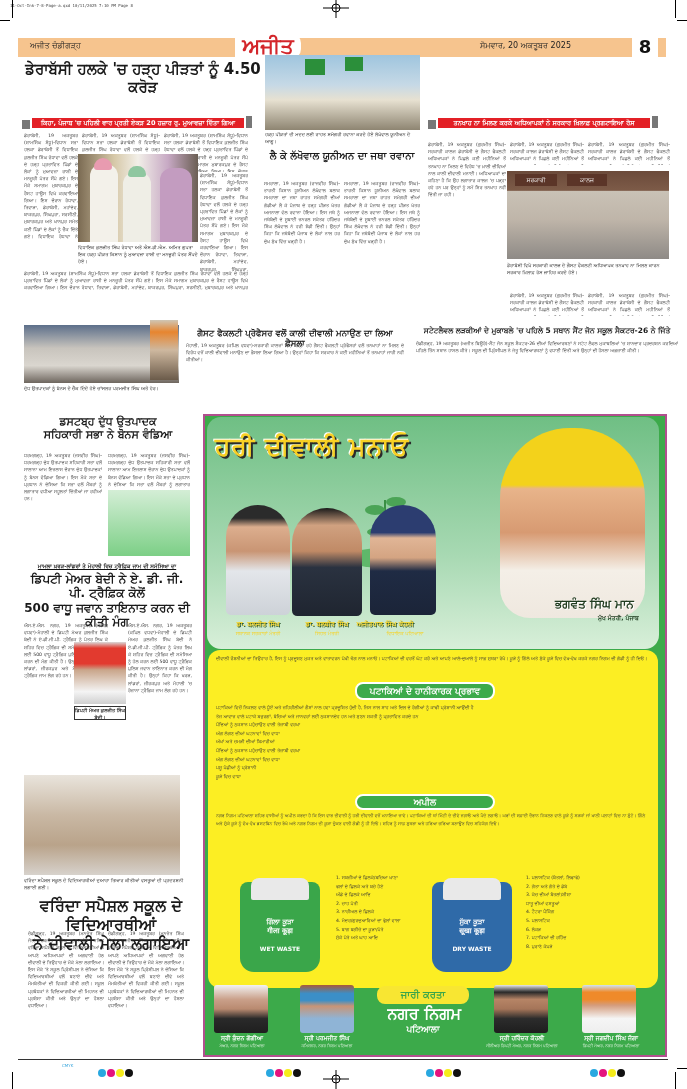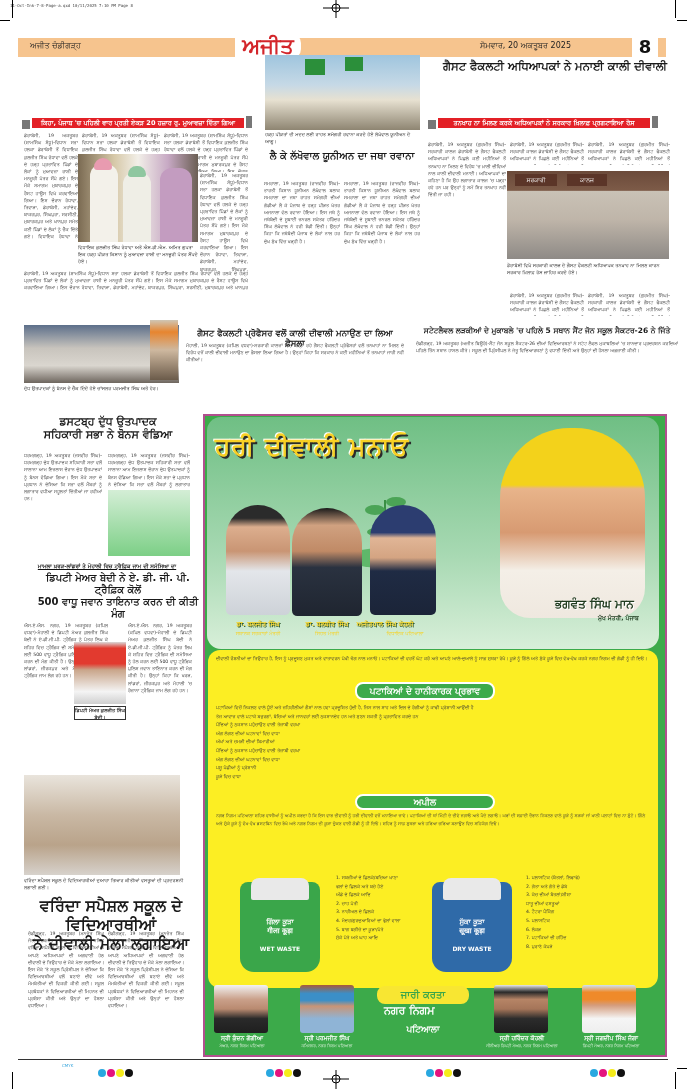--- a/index.html
+++ b/index.html
@@ -56,20 +56,21 @@
     </svg>
 </div>
 
 <div class="abs hbar"></div>
 <div class="abs hleft">ਅਜੀਤ ਚੰਡੀਗੜ੍ਹ</div>
 <div class="abs hlogo">ਅਜੀਤ</div>
 <div class="abs hdate">ਸੋਮਵਾਰ, 20 ਅਕਤੂਬਰ 2025</div>
 <div class="abs hpage">8</div>
 
 <div class="abs headline" style="left:18px;top:60px;width:250px;font-size:15px">
+  <div>ਡੇਰਾਬੱਸੀ ਹਲਕੇ 'ਚ ਹੜ੍ਹ ਪੀੜਤਾਂ ਨੂੰ 4.50 ਕਰੋੜ</div>
 </div>
 <div class="abs greybox" style="left:22px;top:120px;width:8px;height:9px"></div>
 <div class="abs redbar" style="left:32px;top:118px;width:212px">ਕਿਹਾ, ਪੰਜਾਬ 'ਚ ਪਹਿਲੀ ਵਾਰ ਪ੍ਰਤੀ ਏਕੜ 20 ਹਜ਼ਾਰ ਰੁ. ਮੁਆਵਜ਼ਾ ਦਿੱਤਾ ਗਿਆ</div>
 <div class="abs greybox" style="left:246px;top:116px;width:6px;height:12px"></div>
 <div class="abs col" style="left:24px;top:132px;width:54px;height:108px">ਡੇਰਾਬੱਸੀ, 19 ਅਕਤੂਬਰ (ਸ਼ਾਮਸਿੰਘ ਸੰਧੂ)-ਵਿਧਾਨ ਸਭਾ ਹਲਕਾ ਡੇਰਾਬੱਸੀ ਤੋਂ ਵਿਧਾਇਕ ਕੁਲਜੀਤ ਸਿੰਘ ਰੰਧਾਵਾ ਵਲੋਂ ਹਲਕੇ ਦੇ ਹੜ੍ਹ ਪ੍ਰਭਾਵਿਤ ਪਿੰਡਾਂ ਦੇ ਲੋਕਾਂ ਨੂੰ ਮੁਆਵਜ਼ਾ ਰਾਸ਼ੀ ਦੇ ਮਨਜ਼ੂਰੀ ਪੱਤਰ ਸੌਂਪੇ ਗਏ। ਇਸ ਮੌਕੇ ਸਮਾਗਮ ਮੁਬਾਰਕਪੁਰ ਦੇ ਰੈਸਟ ਹਾਊਸ ਵਿਖੇ ਕਰਵਾਇਆ ਗਿਆ। ਇਸ ਦੌਰਾਨ ਰੰਧਾਵਾ, ਤਿਵਾੜਾ, ਡੇਰਾਬੱਸੀ, ਮਹਾਂਦੇਵ, ਬਾਕਰਪੁਰ, ਸਿੰਘਪੁਰਾ, ਸਰਸੀਣੀ, ਮੁਬਾਰਕਪੁਰ ਅਤੇ ਖਾਨਪੁਰ ਸਮੇਤ ਕਈ ਪਿੰਡਾਂ ਦੇ ਲੋਕਾਂ ਨੂੰ ਚੈੱਕ ਦਿੱਤੇ ਗਏ। ਵਿਧਾਇਕ ਰੰਧਾਵਾ ਨੇ ਦੱਸਿਆ ਕਿ ਡੇਰਾਬੱਸੀ ਹਲਕੇ ਦੇ ਲਗਭਗ 11 ਹੜ੍ਹ ਪ੍ਰਭਾਵਿਤ ਪਿੰਡਾਂ 'ਚ 1,100 ਏਕੜ ਰਕਬੇ ਲਈ ਮੁਆਵਜ਼ਾ ਦਿੱਤਾ ਗਿਆ ਹੈ। ਉਨ੍ਹਾਂ ਕਿਹਾ ਕਿ ਇਹ ਪਹਿਲੀ ਵਾਰ ਹੈ ਕਿ ਪੰਜਾਬ ਸਰਕਾਰ ਵਲੋਂ ਪ੍ਰਤੀ ਏਕੜ 20 ਹਜ਼ਾਰ ਰੁ. ਦਾ ਮੁਆਵਜ਼ਾ ਦਿੱਤਾ ਗਿਆ ਹੈ।</div>
 <div class="abs col" style="left:82px;top:132px;width:78px;height:22px">ਡੇਰਾਬੱਸੀ, 19 ਅਕਤੂਬਰ (ਸ਼ਾਮਸਿੰਘ ਸੰਧੂ)-ਵਿਧਾਨ ਸਭਾ ਹਲਕਾ ਡੇਰਾਬੱਸੀ ਤੋਂ ਵਿਧਾਇਕ ਕੁਲਜੀਤ ਸਿੰਘ ਰੰਧਾਵਾ ਵਲੋਂ ਹਲਕੇ ਦੇ ਹੜ੍ਹ ਪ੍ਰਭਾਵਿਤ ਪਿੰਡਾਂ ਦੇ ਲੋਕਾਂ ਨੂੰ ਮੁਆਵਜ਼ਾ ਰਾਸ਼ੀ ਦੇ ਮਨਜ਼ੂਰੀ ਪੱਤਰ ਸੌਂਪੇ ਗਏ। ਇਸ ਮੌਕੇ ਸਮਾਗਮ ਮੁਬਾਰਕਪੁਰ ਦੇ ਰੈਸਟ ਹਾਊਸ ਵਿਖੇ ਕਰਵਾਇਆ ਗਿਆ। ਇਸ ਦੌਰਾਨ ਰੰਧਾਵਾ, ਤਿਵਾੜਾ, ਡੇਰਾਬੱਸੀ, ਮਹਾਂਦੇਵ, ਬਾਕਰਪੁਰ, ਸਿੰਘਪੁਰਾ, ਸਰਸੀਣੀ, ਮੁਬਾਰਕਪੁਰ ਅਤੇ ਖਾਨਪੁਰ ਸਮੇਤ ਕਈ ਪਿੰਡਾਂ ਦੇ ਲੋਕਾਂ ਨੂੰ ਚੈੱਕ ਦਿੱਤੇ ਗਏ। ਵਿਧਾਇਕ ਰੰਧਾਵਾ ਨੇ ਦੱਸਿਆ ਕਿ ਡੇਰਾਬੱਸੀ ਹਲਕੇ ਦੇ ਲਗਭਗ 11 ਹੜ੍ਹ ਪ੍ਰਭਾਵਿਤ ਪਿੰਡਾਂ 'ਚ 1,100 ਏਕੜ ਰਕਬੇ ਲਈ ਮੁਆਵਜ਼ਾ ਦਿੱਤਾ ਗਿਆ ਹੈ। ਉਨ੍ਹਾਂ ਕਿਹਾ ਕਿ ਇਹ ਪਹਿਲੀ ਵਾਰ ਹੈ ਕਿ ਪੰਜਾਬ ਸਰਕਾਰ ਵਲੋਂ ਪ੍ਰਤੀ ਏਕੜ 20 ਹਜ਼ਾਰ ਰੁ. ਦਾ ਮੁਆਵਜ਼ਾ ਦਿੱਤਾ ਗਿਆ ਹੈ।</div>
 <div class="abs col" style="left:164px;top:132px;width:84px;height:40px">ਡੇਰਾਬੱਸੀ, 19 ਅਕਤੂਬਰ (ਸ਼ਾਮਸਿੰਘ ਸੰਧੂ)-ਵਿਧਾਨ ਸਭਾ ਹਲਕਾ ਡੇਰਾਬੱਸੀ ਤੋਂ ਵਿਧਾਇਕ ਕੁਲਜੀਤ ਸਿੰਘ ਰੰਧਾਵਾ ਵਲੋਂ ਹਲਕੇ ਦੇ ਹੜ੍ਹ ਪ੍ਰਭਾਵਿਤ ਪਿੰਡਾਂ ਦੇ ਲੋਕਾਂ ਨੂੰ ਮੁਆਵਜ਼ਾ ਰਾਸ਼ੀ ਦੇ ਮਨਜ਼ੂਰੀ ਪੱਤਰ ਸੌਂਪੇ ਗਏ। ਇਸ ਮੌਕੇ ਸਮਾਗਮ ਮੁਬਾਰਕਪੁਰ ਦੇ ਰੈਸਟ ਹਾਊਸ ਵਿਖੇ ਕਰਵਾਇਆ ਗਿਆ। ਇਸ ਦੌਰਾਨ ਰੰਧਾਵਾ, ਤਿਵਾੜਾ, ਡੇਰਾਬੱਸੀ, ਮਹਾਂਦੇਵ, ਬਾਕਰਪੁਰ, ਸਿੰਘਪੁਰਾ, ਸਰਸੀਣੀ, ਮੁਬਾਰਕਪੁਰ ਅਤੇ ਖਾਨਪੁਰ ਸਮੇਤ ਕਈ ਪਿੰਡਾਂ ਦੇ ਲੋਕਾਂ ਨੂੰ ਚੈੱਕ ਦਿੱਤੇ ਗਏ। ਵਿਧਾਇਕ ਰੰਧਾਵਾ ਨੇ ਦੱਸਿਆ ਕਿ ਡੇਰਾਬੱਸੀ ਹਲਕੇ ਦੇ ਲਗਭਗ 11 ਹੜ੍ਹ ਪ੍ਰਭਾਵਿਤ ਪਿੰਡਾਂ 'ਚ 1,100 ਏਕੜ ਰਕਬੇ ਲਈ ਮੁਆਵਜ਼ਾ ਦਿੱਤਾ ਗਿਆ ਹੈ। ਉਨ੍ਹਾਂ ਕਿਹਾ ਕਿ ਇਹ ਪਹਿਲੀ ਵਾਰ ਹੈ ਕਿ ਪੰਜਾਬ ਸਰਕਾਰ ਵਲੋਂ ਪ੍ਰਤੀ ਏਕੜ 20 ਹਜ਼ਾਰ ਰੁ. ਦਾ ਮੁਆਵਜ਼ਾ ਦਿੱਤਾ ਗਿਆ ਹੈ।</div>
 <div class="abs photo" style="left:78px;top:154px;width:120px;height:88px;background:linear-gradient(90deg,#7a6a52 0%,#d6c8a8 30%,#f2efe8 50%,#c7a9c4 75%,#6b5f54 100%)">
   <div style="position:absolute;left:12px;top:10px;width:28px;height:78px;background:#f3f1ea;border-radius:12px 12px 0 0"></div>
   <div style="position:absolute;left:16px;top:4px;width:18px;height:12px;background:#e89bb0;border-radius:9px 9px 3px 3px"></div>
@@ -86,21 +87,20 @@
   <div style="position:absolute;left:80px;top:2px;width:18px;height:14px;background:#2b8f3a"></div>
 </div>
 <div class="abs cap" style="left:265px;top:131px;width:155px;height:14px;overflow:hidden">ਹੜ੍ਹ ਪੀੜਤਾਂ ਦੀ ਮਦਦ ਲਈ ਰਾਹਤ ਸਮੱਗਰੀ ਰਵਾਨਾ ਕਰਦੇ ਹੋਏ ਲੱਖੋਵਾਲ ਯੂਨੀਅਨ ਦੇ ਆਗੂ।</div>
 <div class="abs headline" style="left:262px;top:150px;width:160px;font-size:10px">
   <div>ਲੈ ਕੇ ਲੱਖੋਵਾਲ ਯੂਨੀਅਨ ਦਾ ਜਥਾ ਰਵਾਨਾ</div>
 </div>
 <div class="abs col" style="left:264px;top:180px;width:76px;height:100px">ਸਮਰਾਲਾ, 19 ਅਕਤੂਬਰ (ਰਾਜਵੀਰ ਸਿੰਘ)-ਭਾਰਤੀ ਕਿਸਾਨ ਯੂਨੀਅਨ ਲੱਖੋਵਾਲ ਬਲਾਕ ਸਮਰਾਲਾ ਦਾ ਜਥਾ ਰਾਹਤ ਸਮੱਗਰੀ ਦੀਆਂ ਗੱਡੀਆਂ ਲੈ ਕੇ ਪੰਜਾਬ ਦੇ ਹੜ੍ਹ ਪੀੜਤ ਖੇਤਰ ਅਜਨਾਲਾ ਵੱਲ ਰਵਾਨਾ ਹੋਇਆ। ਇਸ ਜਥੇ ਨੂੰ ਜਥੇਬੰਦੀ ਦੇ ਸੂਬਾਈ ਜਨਰਲ ਸਕੱਤਰ ਹਰਿੰਦਰ ਸਿੰਘ ਲੱਖੋਵਾਲ ਨੇ ਹਰੀ ਝੰਡੀ ਦਿੱਤੀ। ਉਨ੍ਹਾਂ ਕਿਹਾ ਕਿ ਜਥੇਬੰਦੀ ਪੰਜਾਬ ਦੇ ਲੋਕਾਂ ਨਾਲ ਹਰ ਦੁੱਖ ਸੁੱਖ ਵਿੱਚ ਖੜ੍ਹੀ ਹੈ।</div>
 <div class="abs col" style="left:344px;top:180px;width:76px;height:100px">ਸਮਰਾਲਾ, 19 ਅਕਤੂਬਰ (ਰਾਜਵੀਰ ਸਿੰਘ)-ਭਾਰਤੀ ਕਿਸਾਨ ਯੂਨੀਅਨ ਲੱਖੋਵਾਲ ਬਲਾਕ ਸਮਰਾਲਾ ਦਾ ਜਥਾ ਰਾਹਤ ਸਮੱਗਰੀ ਦੀਆਂ ਗੱਡੀਆਂ ਲੈ ਕੇ ਪੰਜਾਬ ਦੇ ਹੜ੍ਹ ਪੀੜਤ ਖੇਤਰ ਅਜਨਾਲਾ ਵੱਲ ਰਵਾਨਾ ਹੋਇਆ। ਇਸ ਜਥੇ ਨੂੰ ਜਥੇਬੰਦੀ ਦੇ ਸੂਬਾਈ ਜਨਰਲ ਸਕੱਤਰ ਹਰਿੰਦਰ ਸਿੰਘ ਲੱਖੋਵਾਲ ਨੇ ਹਰੀ ਝੰਡੀ ਦਿੱਤੀ। ਉਨ੍ਹਾਂ ਕਿਹਾ ਕਿ ਜਥੇਬੰਦੀ ਪੰਜਾਬ ਦੇ ਲੋਕਾਂ ਨਾਲ ਹਰ ਦੁੱਖ ਸੁੱਖ ਵਿੱਚ ਖੜ੍ਹੀ ਹੈ।</div>
 
 <div class="abs headline" style="left:424px;top:60px;width:262px;font-size:11.5px">
-  <div>ਗੈਸਟ ਫੈਕਲਟੀ ਅਧਿਆਪਕਾਂ ਨੇ ਮਨਾਈ ਕਾਲੀ ਦੀਵਾਲੀ</div>
 </div>
 <div class="abs greybox" style="left:428px;top:120px;width:8px;height:9px"></div>
 <div class="abs redbar" style="left:438px;top:118px;width:212px">ਤਨਖਾਹ ਨਾ ਮਿਲਣ ਕਰਕੇ ਅਧਿਆਪਕਾਂ ਨੇ ਸਰਕਾਰ ਖ਼ਿਲਾਫ਼ ਪ੍ਰਗਟਾਇਆ ਰੋਸ</div>
 <div class="abs greybox" style="left:652px;top:116px;width:6px;height:12px"></div>
 <div class="abs col" style="left:428px;top:141px;width:78px;height:150px">ਡੇਰਾਬੱਸੀ, 19 ਅਕਤੂਬਰ (ਗੁਰਮੀਤ ਸਿੰਘ)-ਸਰਕਾਰੀ ਕਾਲਜ ਡੇਰਾਬੱਸੀ ਦੇ ਗੈਸਟ ਫੈਕਲਟੀ ਅਧਿਆਪਕਾਂ ਨੇ ਪਿਛਲੇ ਕਈ ਮਹੀਨਿਆਂ ਤੋਂ ਤਨਖਾਹ ਨਾ ਮਿਲਣ ਦੇ ਵਿਰੋਧ 'ਚ ਖ਼ਾਲੀ ਦੀਵਿਆਂ ਨਾਲ ਕਾਲੀ ਦੀਵਾਲੀ ਮਨਾਈ। ਅਧਿਆਪਕਾਂ ਦਾ ਕਹਿਣਾ ਹੈ ਕਿ ਉਹ ਲਗਾਤਾਰ ਕਾਲਜ 'ਚ ਪੜ੍ਹਾ ਰਹੇ ਹਨ ਪਰ ਉਨ੍ਹਾਂ ਨੂੰ ਸਮੇਂ ਸਿਰ ਤਨਖਾਹ ਨਹੀਂ ਦਿੱਤੀ ਜਾ ਰਹੀ।</div>
 <div class="abs col" style="left:510px;top:141px;width:74px;height:24px">ਡੇਰਾਬੱਸੀ, 19 ਅਕਤੂਬਰ (ਗੁਰਮੀਤ ਸਿੰਘ)-ਸਰਕਾਰੀ ਕਾਲਜ ਡੇਰਾਬੱਸੀ ਦੇ ਗੈਸਟ ਫੈਕਲਟੀ ਅਧਿਆਪਕਾਂ ਨੇ ਪਿਛਲੇ ਕਈ ਮਹੀਨਿਆਂ ਤੋਂ ਤਨਖਾਹ ਨਾ ਮਿਲਣ ਦੇ ਵਿਰੋਧ 'ਚ ਖ਼ਾਲੀ ਦੀਵਿਆਂ ਨਾਲ ਕਾਲੀ ਦੀਵਾਲੀ ਮਨਾਈ। ਅਧਿਆਪਕਾਂ ਦਾ ਕਹਿਣਾ ਹੈ ਕਿ ਉਹ ਲਗਾਤਾਰ ਕਾਲਜ 'ਚ ਪੜ੍ਹਾ ਰਹੇ ਹਨ ਪਰ ਉਨ੍ਹਾਂ ਨੂੰ ਸਮੇਂ ਸਿਰ ਤਨਖਾਹ ਨਹੀਂ ਦਿੱਤੀ ਜਾ ਰਹੀ।</div>
 <div class="abs col" style="left:588px;top:141px;width:82px;height:24px">ਡੇਰਾਬੱਸੀ, 19 ਅਕਤੂਬਰ (ਗੁਰਮੀਤ ਸਿੰਘ)-ਸਰਕਾਰੀ ਕਾਲਜ ਡੇਰਾਬੱਸੀ ਦੇ ਗੈਸਟ ਫੈਕਲਟੀ ਅਧਿਆਪਕਾਂ ਨੇ ਪਿਛਲੇ ਕਈ ਮਹੀਨਿਆਂ ਤੋਂ ਤਨਖਾਹ ਨਾ ਮਿਲਣ ਦੇ ਵਿਰੋਧ 'ਚ ਖ਼ਾਲੀ ਦੀਵਿਆਂ ਨਾਲ ਕਾਲੀ ਦੀਵਾਲੀ ਮਨਾਈ। ਅਧਿਆਪਕਾਂ ਦਾ ਕਹਿਣਾ ਹੈ ਕਿ ਉਹ ਲਗਾਤਾਰ ਕਾਲਜ 'ਚ ਪੜ੍ਹਾ ਰਹੇ ਹਨ ਪਰ ਉਨ੍ਹਾਂ ਨੂੰ ਸਮੇਂ ਸਿਰ ਤਨਖਾਹ ਨਹੀਂ ਦਿੱਤੀ ਜਾ ਰਹੀ।</div>
 <div class="abs photo" style="left:507px;top:171px;width:162px;height:88px;background:linear-gradient(180deg,#6b4a3a 0%,#7d5b48 22%,#c9c2b6 23%,#bfb5a9 55%,#8e8a86 100%)">
   <div style="position:absolute;left:8px;top:3px;width:42px;height:12px;background:#5b3528;color:#fff;font-size:6px;text-align:center;line-height:12px">ਸਰਕਾਰੀ</div>
   <div style="position:absolute;left:60px;top:3px;width:40px;height:12px;background:#5b3528;color:#fff;font-size:6px;text-align:center;line-height:12px">ਕਾਲਜ</div>
@@ -121,21 +121,21 @@
 
 <div class="abs headline" style="left:22px;top:415px;width:172px;font-size:11px">
   <div>ਡਸਟਬ੍ਹ ਦੁੱਧ ਉਤਪਾਦਕ</div>
   <div>ਸਹਿਕਾਰੀ ਸਭਾ ਨੇ ਬੋਨਸ ਵੰਡਿਆ</div>
 </div>
 <div class="abs col" style="left:24px;top:452px;width:78px;height:108px">ਧਰਮਗੜ੍ਹ, 19 ਅਕਤੂਬਰ (ਜਸਵੀਰ ਸਿੰਘ)-ਧਰਮਗੜ੍ਹ ਦੁੱਧ ਉਤਪਾਦਕ ਸਹਿਕਾਰੀ ਸਭਾ ਵਲੋਂ ਸਾਲਾਨਾ ਆਮ ਇਜਲਾਸ ਦੌਰਾਨ ਦੁੱਧ ਉਤਪਾਦਕਾਂ ਨੂੰ ਬੋਨਸ ਵੰਡਿਆ ਗਿਆ। ਇਸ ਮੌਕੇ ਸਭਾ ਦੇ ਪ੍ਰਧਾਨ ਨੇ ਦੱਸਿਆ ਕਿ ਸਭਾ ਵਲੋਂ ਮੈਂਬਰਾਂ ਨੂੰ ਲਗਾਤਾਰ ਵਧੀਆ ਸਹੂਲਤਾਂ ਦਿੱਤੀਆਂ ਜਾ ਰਹੀਆਂ ਹਨ।</div>
 <div class="abs col" style="left:108px;top:452px;width:82px;height:36px">ਧਰਮਗੜ੍ਹ, 19 ਅਕਤੂਬਰ (ਜਸਵੀਰ ਸਿੰਘ)-ਧਰਮਗੜ੍ਹ ਦੁੱਧ ਉਤਪਾਦਕ ਸਹਿਕਾਰੀ ਸਭਾ ਵਲੋਂ ਸਾਲਾਨਾ ਆਮ ਇਜਲਾਸ ਦੌਰਾਨ ਦੁੱਧ ਉਤਪਾਦਕਾਂ ਨੂੰ ਬੋਨਸ ਵੰਡਿਆ ਗਿਆ। ਇਸ ਮੌਕੇ ਸਭਾ ਦੇ ਪ੍ਰਧਾਨ ਨੇ ਦੱਸਿਆ ਕਿ ਸਭਾ ਵਲੋਂ ਮੈਂਬਰਾਂ ਨੂੰ ਲਗਾਤਾਰ ਵਧੀਆ ਸਹੂਲਤਾਂ ਦਿੱਤੀਆਂ ਜਾ ਰਹੀਆਂ ਹਨ।</div>
 <div class="abs photo" style="left:108px;top:490px;width:82px;height:66px;background:linear-gradient(180deg,#d4eed6,#7ccf86)"></div>
 
 <div class="abs" style="left:24px;top:563px;width:166px;font-size:5.5px;font-weight:bold;text-decoration:underline;text-align:center">ਮਾਮਲਾ ਖ਼ਰੜ-ਲਾਂਡਰਾਂ ਤੇ ਮੋਹਾਲੀ ਵਿਚ ਟ੍ਰੈਫ਼ਿਕ ਜਾਮ ਦੀ ਸਮੱਸਿਆ ਦਾ</div>
-<div class="abs headline" style="left:33px;top:572px;width:170px;font-size:10px">
+<div class="abs headline" style="left:22px;top:572px;width:170px;font-size:12px">
   <div>ਡਿਪਟੀ ਮੇਅਰ ਬੇਦੀ ਨੇ ਏ. ਡੀ. ਜੀ. ਪੀ. ਟ੍ਰੈਫ਼ਿਕ ਕੋਲੋਂ</div>
   <div>500 ਵਾਧੂ ਜਵਾਨ ਤਾਇਨਾਤ ਕਰਨ ਦੀ ਕੀਤੀ ਮੰਗ</div>
 </div>
 <div class="abs col" style="left:24px;top:622px;width:84px;height:148px">ਐਸ.ਏ.ਐਸ. ਨਗਰ, 19 ਅਕਤੂਬਰ (ਕਪਿਲ ਵਧਵਾ)-ਮੋਹਾਲੀ ਦੇ ਡਿਪਟੀ ਮੇਅਰ ਕੁਲਜੀਤ ਸਿੰਘ ਬੇਦੀ ਨੇ ਏ.ਡੀ.ਜੀ.ਪੀ. ਟ੍ਰੈਫ਼ਿਕ ਨੂੰ ਪੱਤਰ ਲਿਖ ਕੇ ਸ਼ਹਿਰ ਵਿਚ ਟ੍ਰੈਫ਼ਿਕ ਦੀ ਸਮੱਸਿਆ ਨੂੰ ਹੱਲ ਕਰਨ ਲਈ 500 ਵਾਧੂ ਟ੍ਰੈਫ਼ਿਕ ਪੁਲਿਸ ਜਵਾਨ ਤਾਇਨਾਤ ਕਰਨ ਦੀ ਮੰਗ ਕੀਤੀ ਹੈ। ਉਨ੍ਹਾਂ ਕਿਹਾ ਕਿ ਖਰੜ, ਲਾਂਡਰਾਂ, ਜ਼ੀਰਕਪੁਰ ਅਤੇ ਮੋਹਾਲੀ 'ਚ ਰੋਜ਼ਾਨਾ ਟ੍ਰੈਫ਼ਿਕ ਜਾਮ ਲੱਗ ਰਹੇ ਹਨ।</div>
 <div class="abs photo" style="left:74px;top:642px;width:52px;height:62px;background:linear-gradient(180deg,#d9d9d9 0%,#e23a2f 10%,#e23a2f 35%,#c9a58a 45%,#f4f4f4 80%,#cfcfcf 100%)"></div>
 <div class="abs cap" style="left:74px;top:706px;width:52px;height:14px;overflow:hidden;border:1px solid #333;text-align:center;font-weight:bold;background:#fff">ਡਿਪਟੀ ਮੇਅਰ ਕੁਲਜੀਤ ਸਿੰਘ ਬੇਦੀ।</div>
 <div class="abs col" style="left:128px;top:622px;width:64px;height:148px">ਐਸ.ਏ.ਐਸ. ਨਗਰ, 19 ਅਕਤੂਬਰ (ਕਪਿਲ ਵਧਵਾ)-ਮੋਹਾਲੀ ਦੇ ਡਿਪਟੀ ਮੇਅਰ ਕੁਲਜੀਤ ਸਿੰਘ ਬੇਦੀ ਨੇ ਏ.ਡੀ.ਜੀ.ਪੀ. ਟ੍ਰੈਫ਼ਿਕ ਨੂੰ ਪੱਤਰ ਲਿਖ ਕੇ ਸ਼ਹਿਰ ਵਿਚ ਟ੍ਰੈਫ਼ਿਕ ਦੀ ਸਮੱਸਿਆ ਨੂੰ ਹੱਲ ਕਰਨ ਲਈ 500 ਵਾਧੂ ਟ੍ਰੈਫ਼ਿਕ ਪੁਲਿਸ ਜਵਾਨ ਤਾਇਨਾਤ ਕਰਨ ਦੀ ਮੰਗ ਕੀਤੀ ਹੈ। ਉਨ੍ਹਾਂ ਕਿਹਾ ਕਿ ਖਰੜ, ਲਾਂਡਰਾਂ, ਜ਼ੀਰਕਪੁਰ ਅਤੇ ਮੋਹਾਲੀ 'ਚ ਰੋਜ਼ਾਨਾ ਟ੍ਰੈਫ਼ਿਕ ਜਾਮ ਲੱਗ ਰਹੇ ਹਨ।</div>
 
 <div class="abs photo" style="left:24px;top:775px;width:156px;height:100px;background:linear-gradient(180deg,#e9e4dc 0%,#c9b8a4 40%,#b9a38a 70%,#d7d2cc 100%)"></div>
 <div class="abs cap" style="left:24px;top:877px;width:160px;height:14px;overflow:hidden">ਵਰਿੰਦਾ ਸਪੈਸ਼ਲ ਸਕੂਲ ਦੇ ਵਿਦਿਆਰਥੀਆਂ ਦੁਆਰਾ ਤਿਆਰ ਕੀਤੀਆਂ ਵਸਤੂਆਂ ਦੀ ਪ੍ਰਦਰਸ਼ਨੀ ਲਗਾਈ ਗਈ।</div>
@@ -221,21 +221,21 @@
   <div class="bullet">4. ਟੈਟਰਾ ਪੈਕਿੰਗ</div>
   <div class="bullet">5. ਪਲਾਸਟਿਕ</div>
   <div class="bullet">6. ਲੱਕੜ</div>
   <div class="bullet">7. ਪਟਾਕਿਆਂ ਦੀ ਰਹਿੰਦ</div>
   <div class="bullet">8. ਪੁਰਾਣੇ ਕੱਪੜੇ</div>
 </div>
 
 <div class="abs footphoto" style="left:214px;top:985px;width:54px;height:48px;background:linear-gradient(180deg,#f2f2f2 0%,#caa08a 30%,#b98a70 50%,#2a2a2a 70%,#1f1f1f 100%)"></div>
 <div class="abs footphoto" style="left:300px;top:985px;width:54px;height:48px;background:linear-gradient(180deg,#a85a3a 0%,#3b8fc7 18%,#3b8fc7 32%,#c89476 44%,#8fb4d6 70%,#8fb4d6 100%)"></div>
 <div class="abs pill" style="left:377px;top:986px;width:92px;height:18px;font-size:10px;line-height:14px;background:#f8e632;color:#3aa64a;border-color:#f8e632">ਜਾਰੀ ਕਰਤਾ</div>
-<div class="abs" style="left:384px;top:1004px;width:116px;text-align:left;font-size:11px;font-weight:bold;color:#fff">ਨਗਰ ਨਿਗਮ</div>
+<div class="abs" style="left:345px;top:1004px;width:116px;text-align:right;font-size:16px;font-weight:bold;color:#fff">ਨਗਰ ਨਿਗਮ</div>
 <div class="abs" style="left:365px;top:1024px;width:116px;text-align:center;font-size:9px;font-weight:bold;color:#fff">ਪਟਿਆਲਾ</div>
 <div class="abs footphoto" style="left:494px;top:985px;width:54px;height:48px;background:linear-gradient(180deg,#e8e8e8 0%,#2a2a2a 15%,#b68466 30%,#a57559 50%,#2c2c2c 70%,#1e1e1e 100%)"></div>
 <div class="abs footphoto" style="left:582px;top:985px;width:54px;height:48px;background:linear-gradient(180deg,#cfe2f1 0%,#ef8a2a 15%,#ef8a2a 30%,#d49c7c 42%,#f5f5f5 70%,#eeeeee 100%)"></div>
 <div class="abs fname" style="left:206px;top:1034px;width:72px">ਸ੍ਰੀ ਕੁੰਦਨ ਗੋਗੀਆ</div>
 <div class="abs fsub" style="left:206px;top:1043px;width:72px">ਮੇਅਰ, ਨਗਰ ਨਿਗਮ ਪਟਿਆਲਾ</div>
 <div class="abs fname" style="left:290px;top:1034px;width:74px">ਸ੍ਰੀ ਪਰਮਜੀਤ ਸਿੰਘ</div>
 <div class="abs fsub" style="left:290px;top:1043px;width:74px">ਕਮਿਸ਼ਨਰ, ਨਗਰ ਨਿਗਮ ਪਟਿਆਲਾ</div>
 <div class="abs fname" style="left:480px;top:1034px;width:84px">ਸ੍ਰੀ ਹਰਿੰਦਰ ਕੋਹਲੀ</div>
 <div class="abs fsub" style="left:480px;top:1043px;width:84px">ਸੀਨੀਅਰ ਡਿਪਟੀ ਮੇਅਰ, ਨਗਰ ਨਿਗਮ ਪਟਿਆਲਾ</div>
 <div class="abs fname" style="left:568px;top:1034px;width:86px">ਸ੍ਰੀ ਜਗਦੀਪ ਸਿੰਘ ਜੱਗਾ</div>

